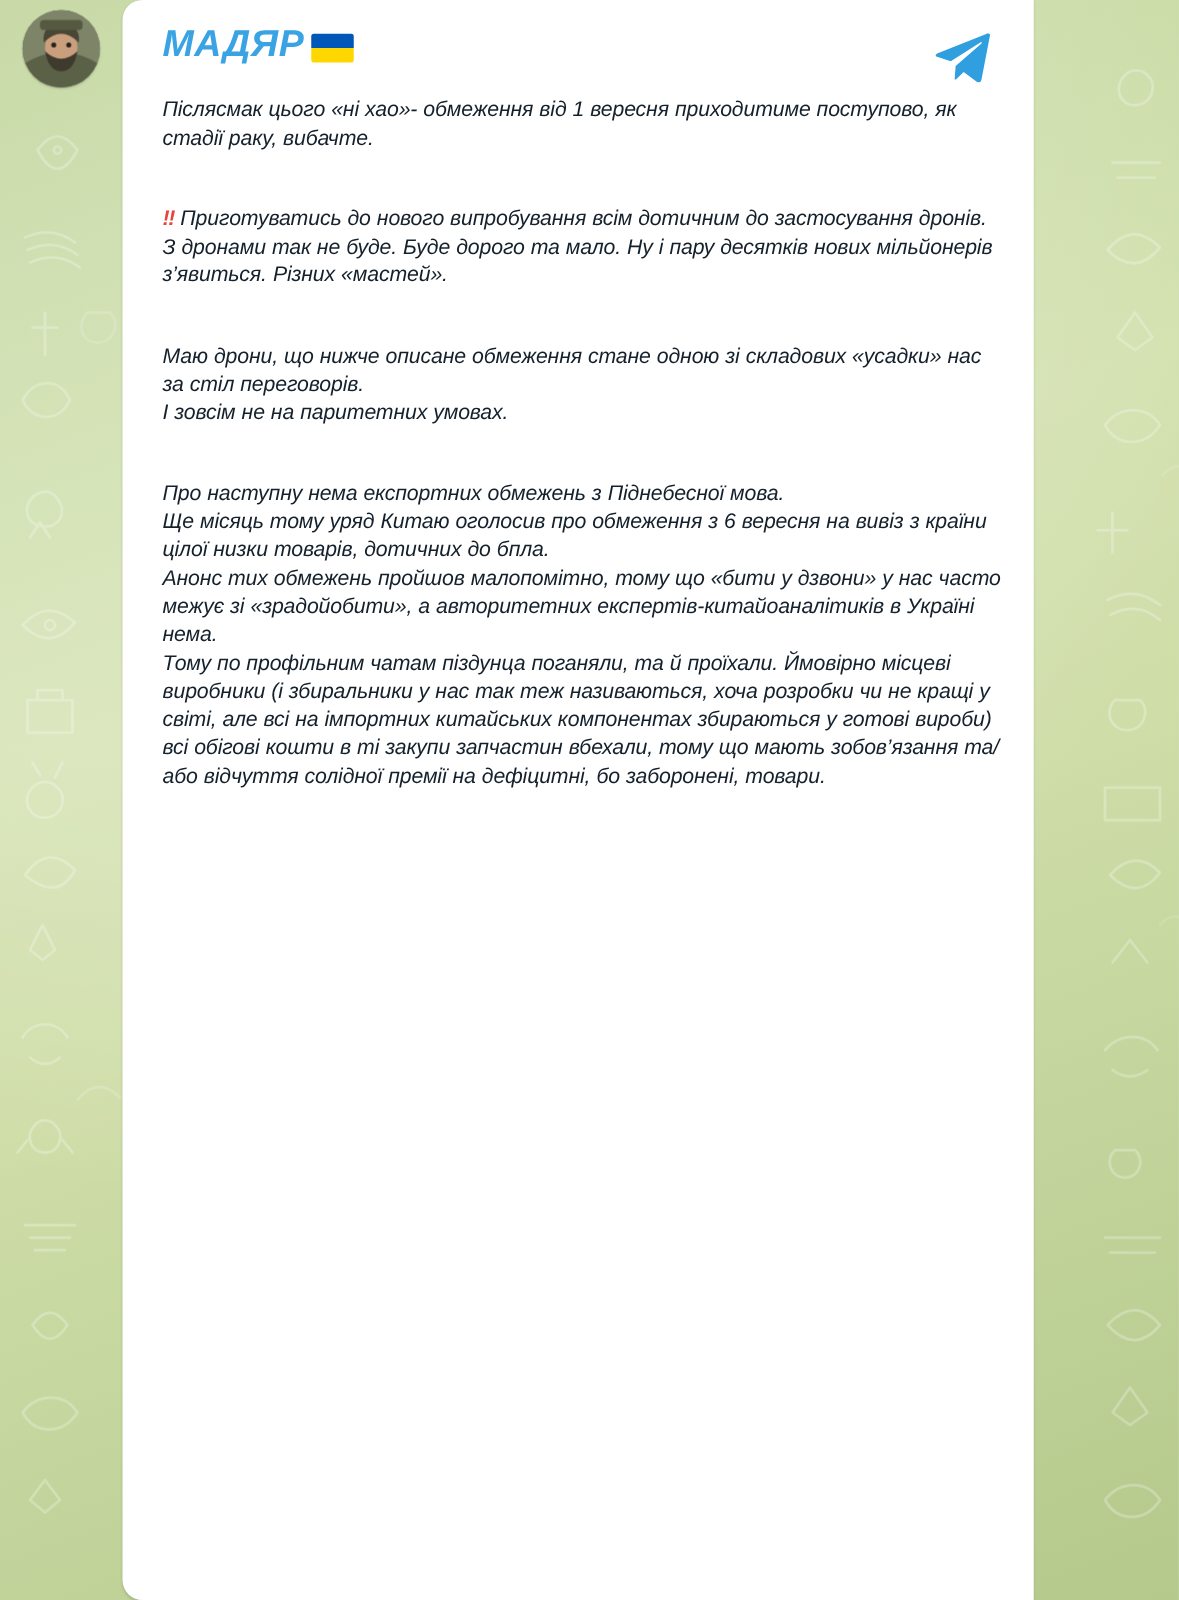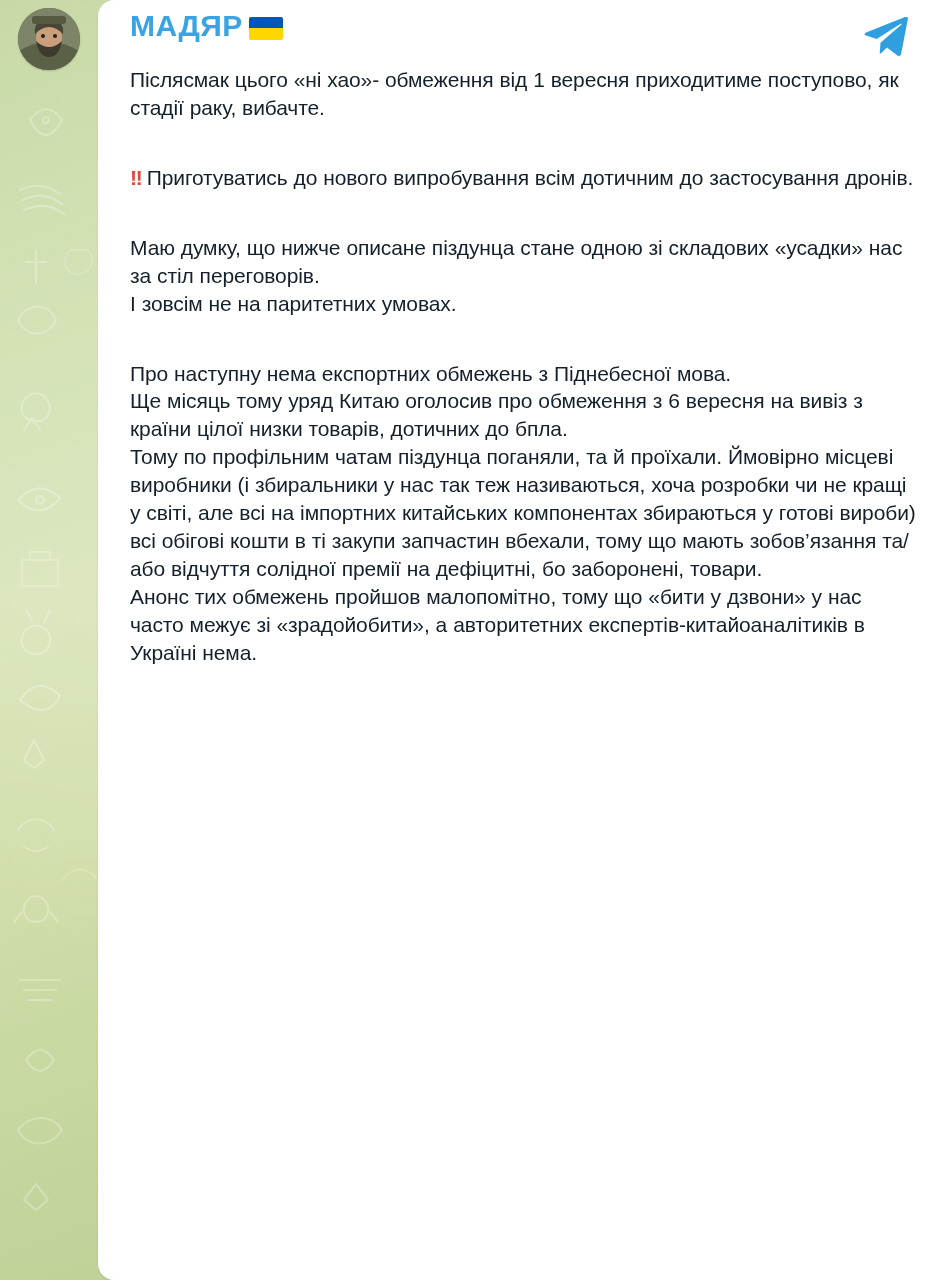--- a/index.html
+++ b/index.html
@@ -29,27 +29,28 @@
     inset: 0;
     opacity: 0.30;
     pointer-events: none;
   }
 
   
   .bubble {
     position: absolute;
     left: 98px;
     top: 0;
-    width: 845px;
+    width: 729px;
     min-height: 1280px;
     background: #ffffff;
     border-radius: 16px 0 0 16px;
     box-shadow: 0 1px 2px rgba(0,0,0,0.12);
-    padding: 8px 26px 20px 32px;
+    padding: 18px 26px 20px 32px;
     box-sizing: border-box;
+    font-style: italic;
   }
 
   .avatar {
     position: absolute;
     left: 18px;
     top: 8px;
     width: 62px;
     height: 62px;
     border-radius: 50%;
     overflow: hidden;
@@ -83,21 +84,21 @@
     background: linear-gradient(#0057b7 0 50%, #ffd700 50% 100%);
     position: relative;
     top: 2px;
   }
   .tg-icon {
     margin-top: 8px;
     margin-right: 8px;
   }
 
   .msg-text {
-    font-size: 21px;
+    font-size: 17px;
     line-height: 1.33;
     color: #14202b;
     letter-spacing: -0.1px;
     word-spacing: 0.2px;
   }
   .msg-text p {
     margin: 0;
   }
   .msg-text p.gap {
     margin-top: 42px;
@@ -186,22 +187,23 @@
       <span class="tg-icon">
         <svg width="46" height="40" viewBox="0 0 46 40" fill="#2f9fe0">
           <path d="M45 2.2 L38.2 37.6 c-.5 2.3 -1.9 2.9 -3.8 1.8 l-10.5 -7.8 -5.1 4.9 c-.6 .6 -1 1 -2.1 1 l.8 -10.8 L38.2 8.7 c.9 -.8 -.2 -1.2 -1.3 -.5 L13.6 22.9 3.2 19.6 c-2.3 -.7 -2.3 -2.2 .5 -3.3 L42 1.1 c1.9 -.7 3.5 .4 3 1.1 Z"></path>
         </svg>
       </span>
     </div>
 
     <div class="msg-text">
       <p>Післясмак цього «ні хао»- обмеження від 1 вересня приходитиме поступово, як стадії раку, вибачте.</p>
       <p class="gap"><span class="bangs">‼</span><span>Приготуватись до нового випробування всім дотичним до застосування дронів.</span></p>
-      <p class="gap">Маю думку, що нижче описане піздунца стане одною зі складових «усадки» нас за стіл переговорів.</p>
+      <p>З дронами так не буде. Буде дорого та мало. Ну і пару десятків нових мільйонерів з’явиться. Різних «мастей».</p>
+      <p class="gap">Маю дрони, що нижче описане обмеження стане одною зі складових «усадки» нас за стіл переговорів.</p>
       <p>І зовсім не на паритетних умовах.</p>
       <p class="gap">Про наступну нема експортних обмежень з Піднебесної мова.</p>
       <p>Ще місяць тому уряд Китаю оголосив про обмеження з 6 вересня на вивіз з країни цілої низки товарів, дотичних до бпла.</p>
+      <p>Анонс тих обмежень пройшов малопомітно, тому що «бити у дзвони» у нас часто межує зі «зрадойобити», а авторитетних експертів-китайоаналітиків в Україні нема.</p>
       <p>Тому по профільним чатам піздунца поганяли, та й проїхали. Ймовірно місцеві виробники (і збиральники у нас так теж називаються, хоча розробки чи не кращі у світі, але всі на імпортних китайських компонентах збираються у готові вироби) всі обігові кошти в ті закупи запчастин вбехали, тому що мають зобов’язання та/або відчуття солідної премії на дефіцитні, бо заборонені, товари.</p>
-      <p>Анонс тих обмежень пройшов малопомітно, тому що «бити у дзвони» у нас часто межує зі «зрадойобити», а авторитетних експертів-китайоаналітиків в Україні нема.</p>
     </div>
 
   </div>
 </div>
 
 </body></html>

